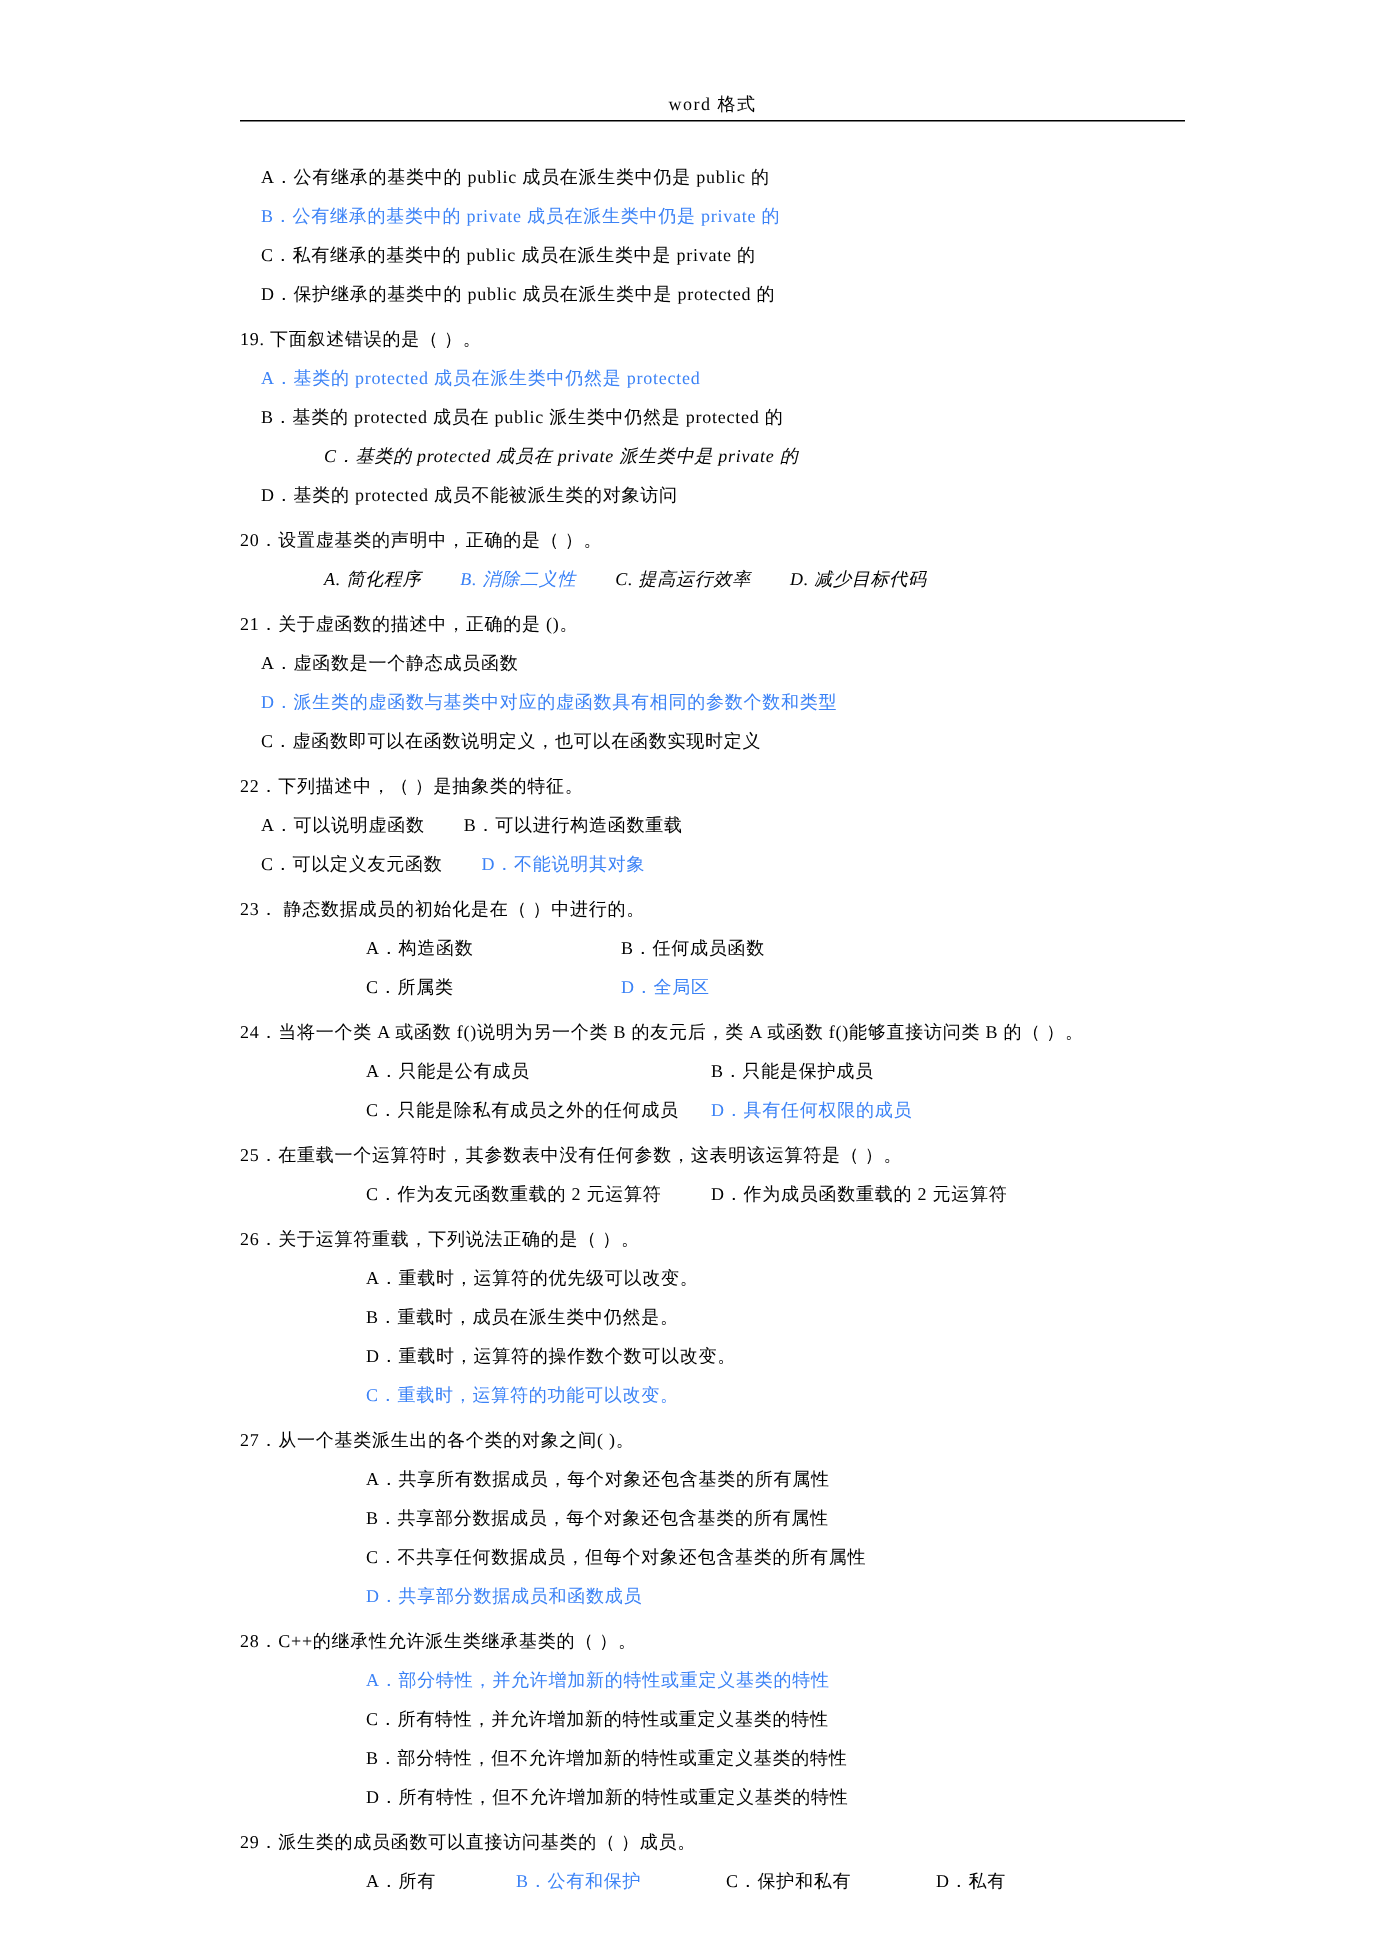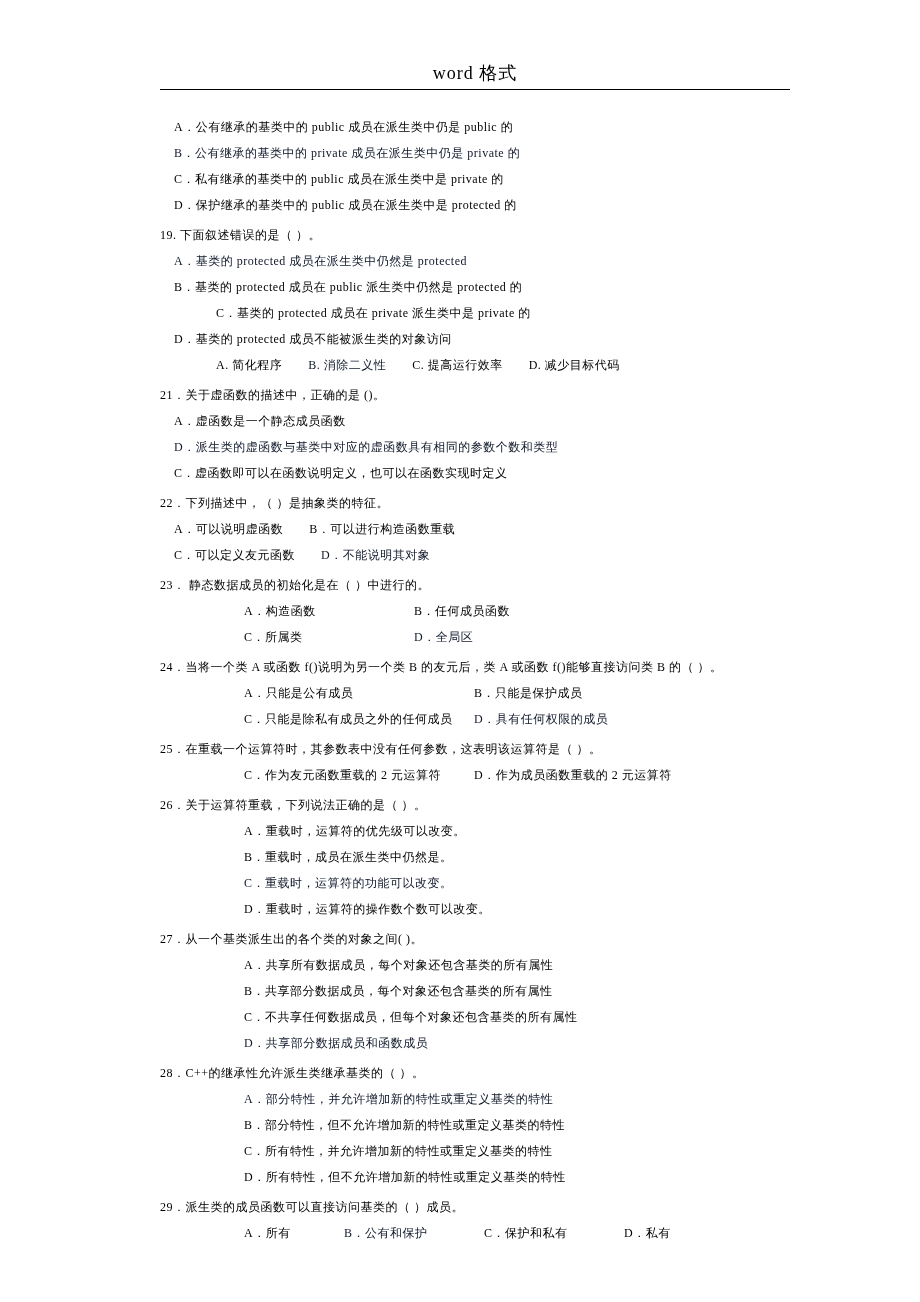--- a/index.html
+++ b/index.html
@@ -12,41 +12,41 @@
   .page {
     width: 920px;
     padding: 60px 130px 40px 160px;
     box-sizing: border-box;
     font-size: 12px;
     color: #000;
     line-height: 1.5;
   }
   .header-title {
     text-align: center;
-    font-size: 18px;
+    font-size: 12px;
     margin-bottom: 2px;
     letter-spacing: 1px;
   }
   .header-rule {
     border: none;
     border-top: 1.5px solid #000;
     margin: 0 0 28px 0;
   }
   .line {
     margin-bottom: 8px;
     letter-spacing: 0.5px;
   }
   .q-line {
     margin-top: 12px;
     margin-bottom: 8px;
   }
   .indent1 { padding-left: 14px; }
-  .indent2 { padding-left: 56px; }
+  .indent2 { padding-left: 56px; font-style: italic; }
   .indent3 { padding-left: 84px; }
-  .red { color: #0f172a; }
+  .red { color: #3b82f6; }
   .row { display: flex; }
   .row > span { flex: 0 0 auto; }
   .gap-s { margin-right: 26px; }
   .group { margin-bottom: 4px; }
 </style>
 </head>
 <body>
 
 <div class="page">
 
@@ -62,20 +62,21 @@
 
   <div class="group">
     <div class="line q-line">19. 下面叙述错误的是（    ）。</div>
     <div class="line indent1 red">A．基类的 protected 成员在派生类中仍然是 protected</div>
     <div class="line indent1">B．基类的 protected 成员在 public 派生类中仍然是 protected 的</div>
     <div class="line indent2">C．基类的 protected 成员在 private 派生类中是 private 的</div>
     <div class="line indent1">D．基类的 protected 成员不能被派生类的对象访问</div>
   </div>
 
   <div class="group">
+    <div class="line q-line">20．设置虚基类的声明中，正确的是（    ）。</div>
     <div class="line indent2 row">
       <span class="gap-s">A. 简化程序</span>
       <span class="gap-s red">B. 消除二义性</span>
       <span class="gap-s">C. 提高运行效率</span>
       <span>D. 减少目标代码</span>
     </div>
   </div>
 
   <div class="group">
     <div class="line q-line">21．关于虚函数的描述中，正确的是 ()。</div>
@@ -125,37 +126,37 @@
     <div class="line indent3 row">
       <span style="width:230px">C．作为友元函数重载的 2 元运算符</span>
       <span>D．作为成员函数重载的 2 元运算符</span>
     </div>
   </div>
 
   <div class="group">
     <div class="line q-line">26．关于运算符重载，下列说法正确的是（    ）。</div>
     <div class="line indent3">A．重载时，运算符的优先级可以改变。</div>
     <div class="line indent3">B．重载时，成员在派生类中仍然是。</div>
+    <div class="line indent3">D．重载时，运算符的操作数个数可以改变。</div>
     <div class="line indent3 red">C．重载时，运算符的功能可以改变。</div>
-    <div class="line indent3">D．重载时，运算符的操作数个数可以改变。</div>
   </div>
 
   <div class="group">
     <div class="line q-line">27．从一个基类派生出的各个类的对象之间(    )。</div>
     <div class="line indent3">A．共享所有数据成员，每个对象还包含基类的所有属性</div>
     <div class="line indent3">B．共享部分数据成员，每个对象还包含基类的所有属性</div>
     <div class="line indent3">C．不共享任何数据成员，但每个对象还包含基类的所有属性</div>
     <div class="line indent3 red">D．共享部分数据成员和函数成员</div>
   </div>
 
   <div class="group">
     <div class="line q-line">28．C++的继承性允许派生类继承基类的（    ）。</div>
     <div class="line indent3 red">A．部分特性，并允许增加新的特性或重定义基类的特性</div>
+    <div class="line indent3">C．所有特性，并允许增加新的特性或重定义基类的特性</div>
     <div class="line indent3">B．部分特性，但不允许增加新的特性或重定义基类的特性</div>
-    <div class="line indent3">C．所有特性，并允许增加新的特性或重定义基类的特性</div>
     <div class="line indent3">D．所有特性，但不允许增加新的特性或重定义基类的特性</div>
   </div>
 
   <div class="group">
     <div class="line q-line">29．派生类的成员函数可以直接访问基类的（    ）成员。</div>
     <div class="line indent3 row">
       <span style="width:100px">A．所有</span>
       <span class="red" style="width:140px">B．公有和保护</span>
       <span style="width:140px">C．保护和私有</span>
       <span>D．私有</span>

